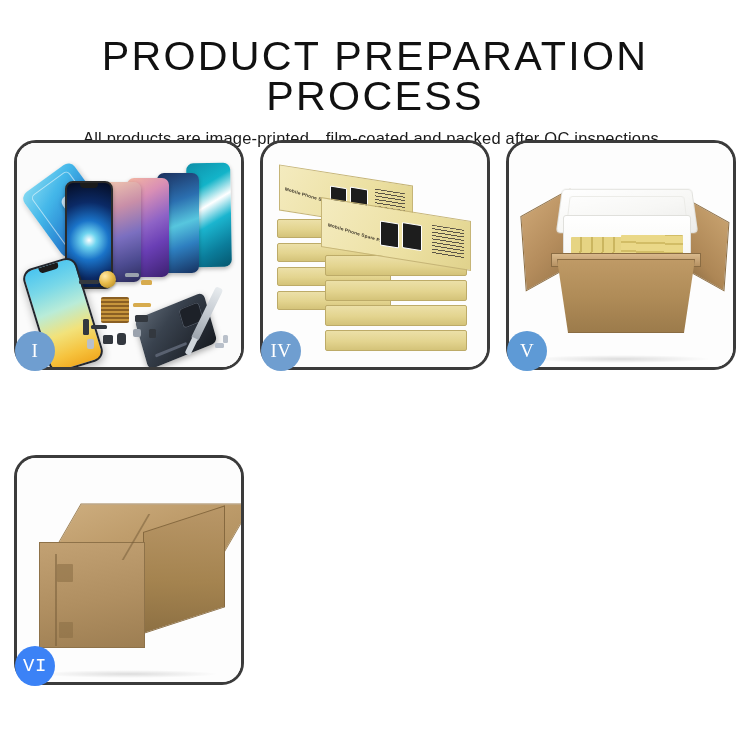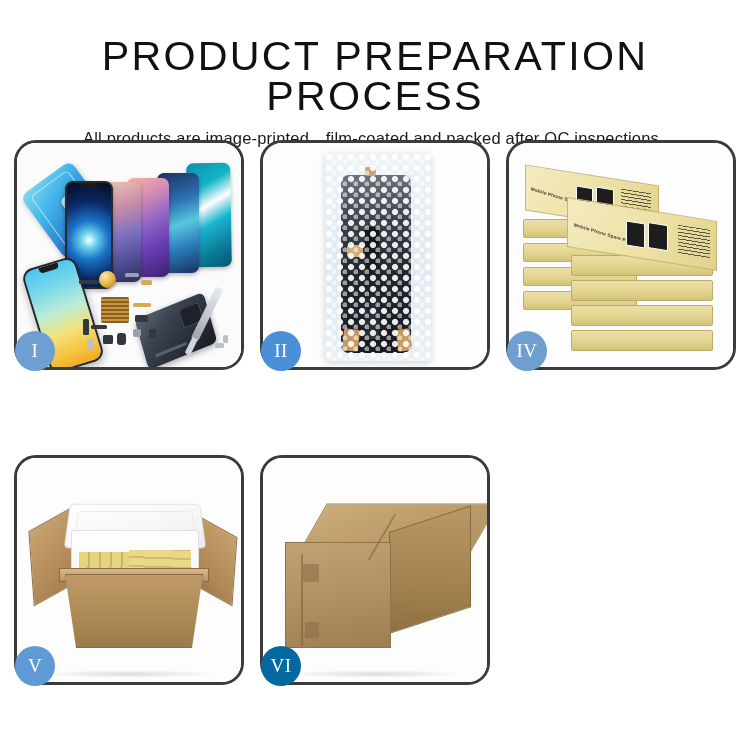--- a/index.html
+++ b/index.html
@@ -425,36 +425,20 @@
       <div class="part sil" style="left:198px; top:200px; width:9px; height:5px;"></div>
       <div class="part sil" style="left:206px; top:192px; width:5px; height:8px;"></div>
 
       <div class="screwdriver"></div>
     </div>
     <div class="badge" style="background:#6f9ed0;">
       <span>I</span>
     </div>
   </div>
 
-  <div class="panel">
-    <div class="panel-clip">
-      <div class="bubblebag">
-        <div class="inner-screen"></div>
-        <div class="tape-a"></div>
-        <div class="tape-b"></div>
-        <div class="tape-c"></div>
-        <div class="tape-d"></div>
-        <div class="bubbles"></div>
-        <div class="bubbles2"></div>
-      </div>
-    </div>
-    <div class="badge" style="background:#4a90d9;">
-      <span>II</span>
-    </div>
-  </div>
 
 
   <div class="panel">
     <div class="panel-clip">
       <div class="stack">
 
         <div class="sbox" style="left:0px; top:52px; width:112px; height:17px;"></div>
         <div class="sbox" style="left:0px; top:76px; width:112px; height:17px;"></div>
         <div class="sbox" style="left:0px; top:100px; width:112px; height:17px;"></div>
         <div class="sbox" style="left:0px; top:124px; width:112px; height:17px;"></div>
@@ -510,18 +494,18 @@
         <div class="sl-top"></div>
         <div class="sl-side"></div>
         <div class="sl-front"></div>
         <div class="seam" style="left:16px; top:60px; width:2px; height:92px;"></div>
         <div class="seam" style="left:96px; top:20px; width:2px; height:46px; transform:skewX(-30deg);"></div>
         <div class="tab" style="left:18px; top:70px; width:16px; height:18px;"></div>
         <div class="tab" style="left:20px; top:128px; width:14px; height:16px;"></div>
       </div>
       <div class="shadow-soft"></div>
     </div>
-    <div class="badge" style="background:#0369a1;">
+    <div class="badge" style="background:#3b82f6;font-family:Liberation Mono, monospace;">
       <span>VI</span>
     </div>
   </div>
 
 </div>
 
 </body></html>

